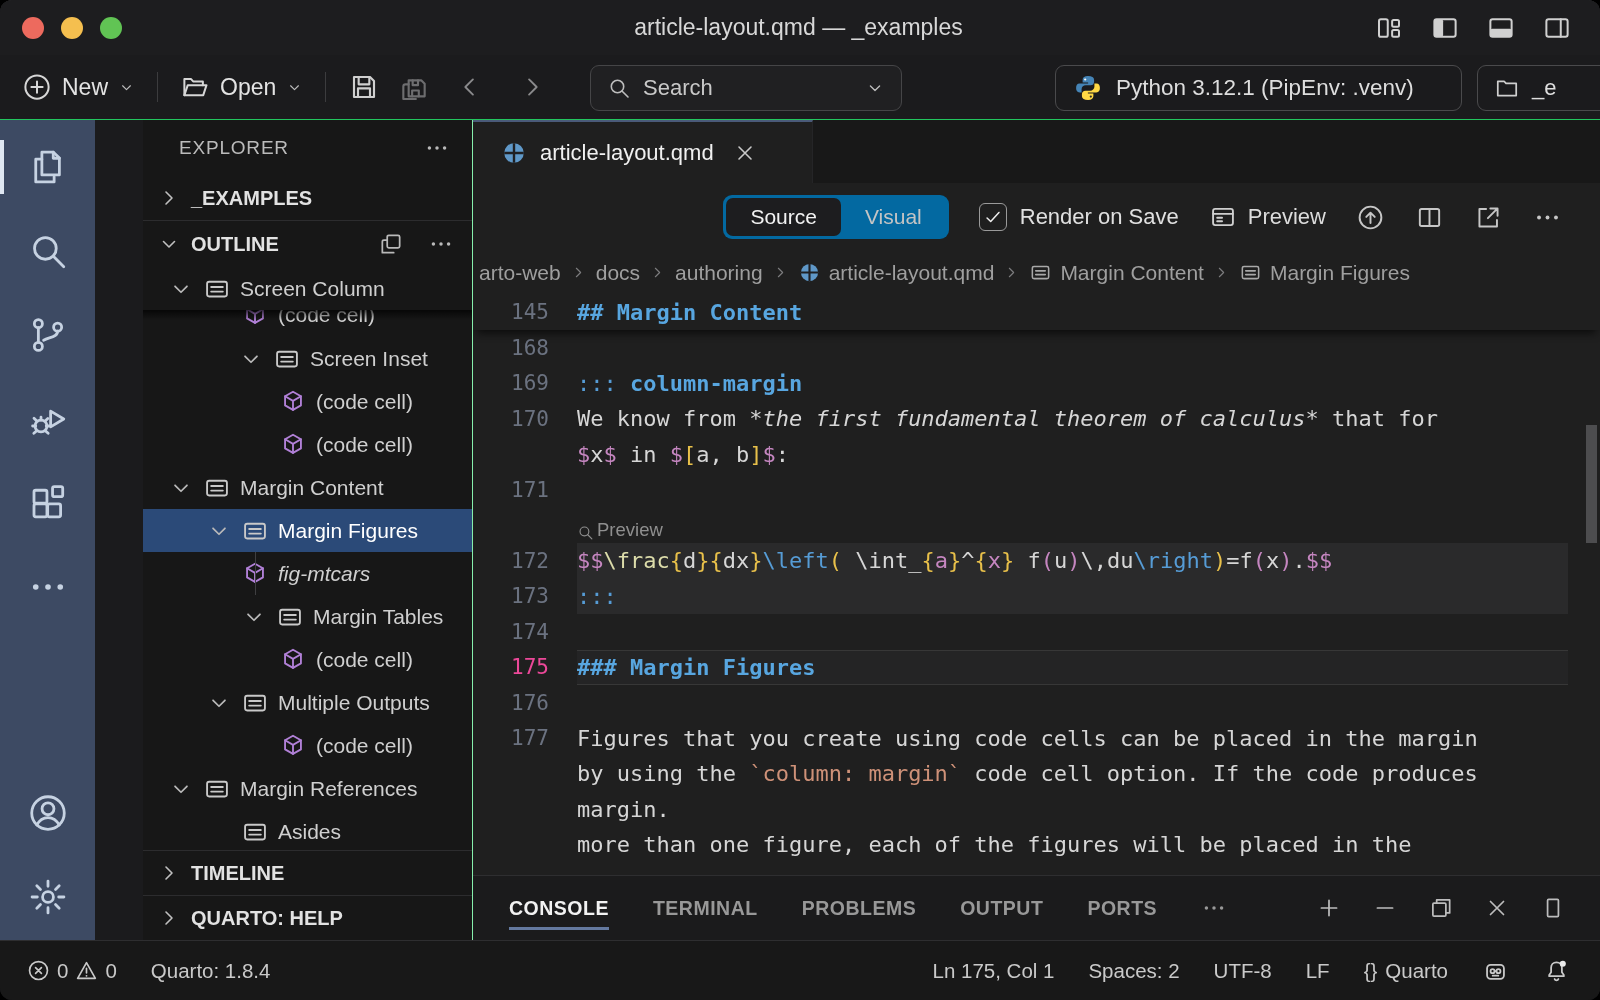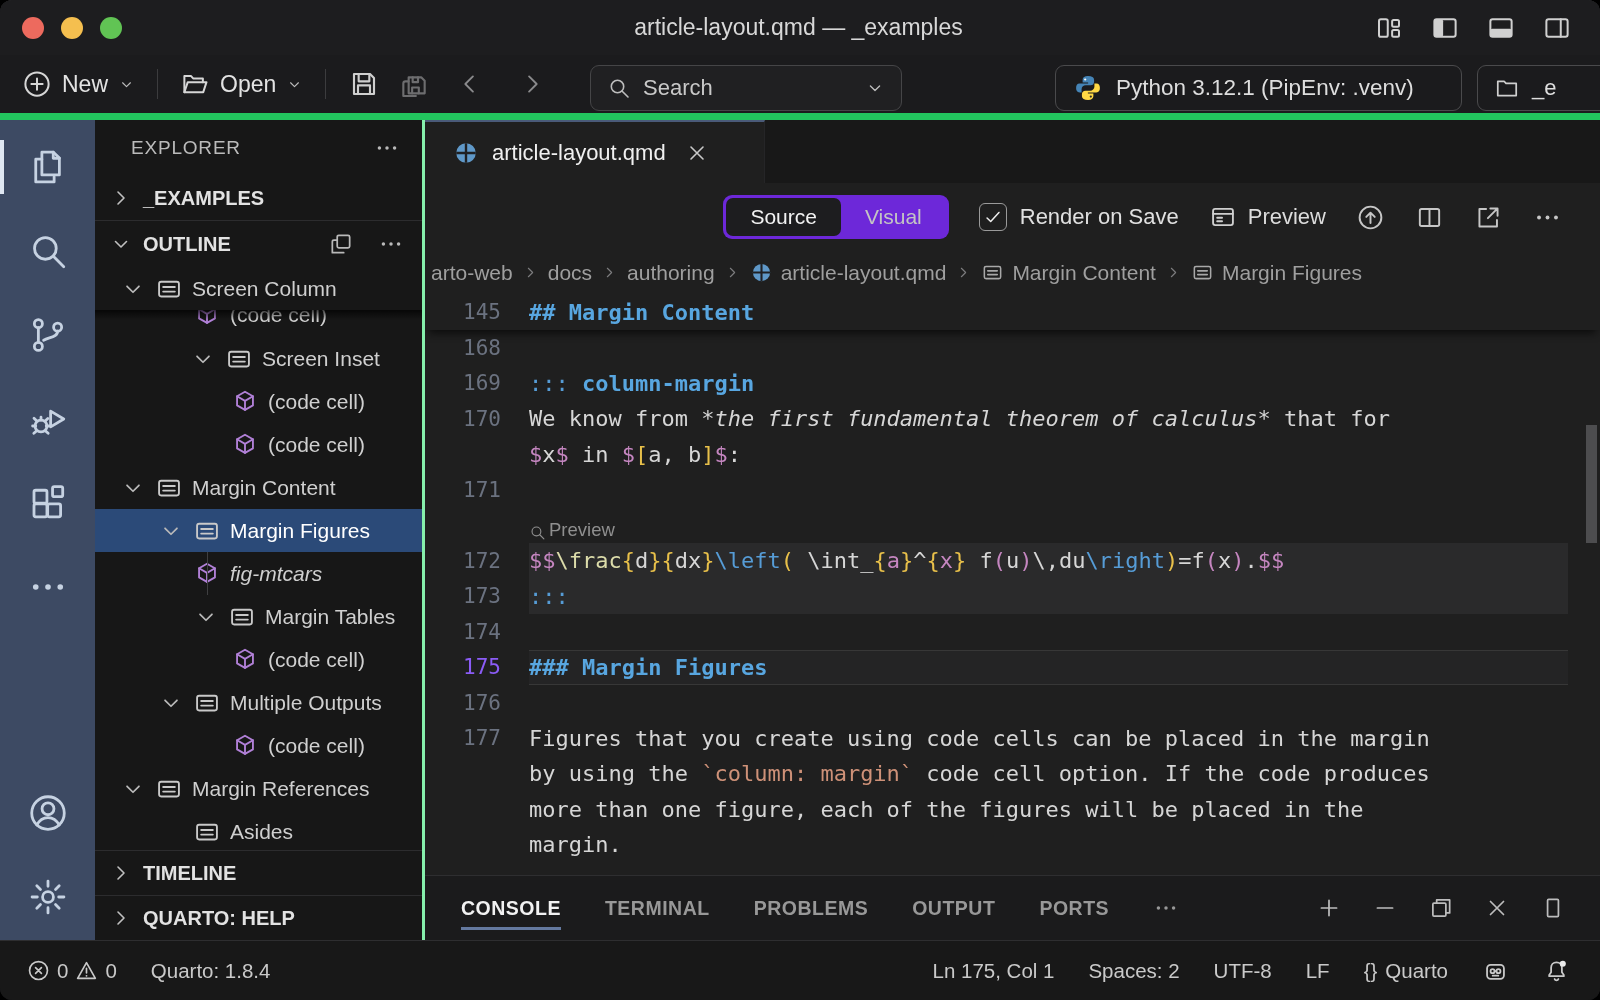--- a/index.html
+++ b/index.html
@@ -11,21 +11,21 @@
   
   .titlebar{position:relative;height:55px;background:#1d1d1f;display:flex;align-items:center;}
   .traffic{display:flex;gap:17px;padding-left:22px;}
   .tl{width:22px;height:22px;border-radius:50%;}
   .tl.red{background:#ed6a5e;} .tl.yellow{background:#f5bf4f;} .tl.green{background:#61c454;}
   .win-title{position:absolute;left:0;right:3px;text-align:center;font-size:23px;font-weight:500;color:#d8d8d8;}
   .tb-icons{position:absolute;right:28px;display:flex;gap:26px;color:#d0d0d0;}
   .tb-icons .ico{width:30px;height:30px;}
 
   
-  .toolbar{position:relative;height:65px;background:#1b1b1d;border-bottom:7px solid #22c55e;display:flex;align-items:center;}
+  .toolbar{position:relative;height:65px;background:#1b1b1d;border-bottom:1px solid #22c55e;display:flex;align-items:center;}
   .tb-left{display:flex;align-items:center;gap:18px;padding-left:22px;}
   .tbtn{display:flex;align-items:center;gap:10px;color:#e3e3e3;font-size:23px;}
   .tbtn .ico{width:30px;height:30px;color:#d6d6d6;}
   .caret{width:17px;height:17px;color:#bdbdbd;}
   .tsep{width:1px;height:30px;background:#3c3c3e;margin:0 4px;}
   .ibtn{width:32px;height:32px;color:#cfcfcf;}
   .ibtn.dim{color:#6d6d6f;}
   .navbtn{width:28px;height:28px;color:#8a8a8c;margin:0 8px;}
   .searchbox{position:absolute;left:590px;top:10px;width:312px;height:46px;border:1px solid #454547;border-radius:9px;
     background:#202022;display:flex;align-items:center;padding:0 16px;gap:12px;color:#c9c9c9;font-size:22px;}
@@ -40,21 +40,21 @@
 
   
   .main{display:flex;height:820px;}
   .activitybar{width:95px;background:#3d4a63;display:flex;flex-direction:column;justify-content:space-between;padding:18px 0 14px;}
   .ab-group{display:flex;flex-direction:column;align-items:center;gap:26px;}
   .ab-item{position:relative;width:95px;height:58px;display:flex;align-items:center;justify-content:center;color:#c6d2e2;}
   .ab-item .ico,.ab-item svg{width:42px;height:42px;}
   .ab-item.active::before{content:'';position:absolute;left:0;top:2px;bottom:2px;width:4px;background:#dfe7f2;}
 
   
-  .sidebar{width:330px;background:#171717;border-right:3px solid #86efac;display:flex;flex-direction:column;font-size:20px;}
+  .sidebar{width:330px;background:#171717;border-right:1px solid #86efac;display:flex;flex-direction:column;font-size:20px;margin-left:48px;}
   .sb-head{height:56px;display:flex;align-items:center;justify-content:space-between;padding:0 22px 0 36px;
     color:#bbbbbb;font-size:19px;letter-spacing:.8px;}
   .sb-row{height:44px;display:flex;align-items:center;gap:10px;padding-left:14px;font-weight:bold;color:#e2e2e2;font-size:20px;}
   .sb-row .ico{width:24px;height:24px;color:#c0c0c0;}
   .sec-div{border-top:1px solid #2c2c2e;}
   .outline-head{height:46px;display:flex;align-items:center;gap:10px;padding:0 18px 0 14px;font-weight:bold;color:#e2e2e2;}
   .outline-head .grow{flex:1;}
   .outline-head .ico{width:24px;height:24px;color:#c0c0c0;}
   .hact{width:26px;height:26px;color:#b9b9b9;margin-left:14px;}
   .tree{flex:1;overflow:hidden;}
@@ -74,42 +74,42 @@
 
   
   .editor{flex:1;display:flex;flex-direction:column;background:#1f1f1f;min-width:0;}
   .tabbar{height:63px;background:#181818;display:flex;}
   .tab{width:340px;background:#1f1f1f;display:flex;align-items:center;gap:13px;padding:0 20px 0 28px;
     border-top:2px solid #4a5a78;border-right:1px solid #252527;}
   .tab .ico{width:26px;height:26px;}
   .tab-title{color:#f0f0f0;font-size:22px;white-space:nowrap;}
   .tab-close{width:24px;height:24px;color:#c9c9c9;margin-left:6px;}
   .edbar{height:68px;display:flex;align-items:center;justify-content:flex-end;gap:30px;padding-right:38px;background:#1f1f1f;}
-  .seg{display:flex;background:#6d28d9;border-radius:9px;padding:3px;font-size:21px;}
+  .seg{display:flex;background:#0369a1;border-radius:9px;padding:3px;font-size:21px;}
   .seg-btn{padding:7px 24px;border-radius:7px;color:#c4c4c4;}
   .seg-btn.active{background:#1d1d1f;color:#f2f2f2;}
   .chkwrap{display:flex;align-items:center;gap:13px;font-size:22px;color:#e0e0e0;}
   .chk{width:28px;height:28px;border:1.6px solid #9a9a9a;border-radius:6px;color:#efefef;padding:2px;}
   .edaction{display:flex;align-items:center;gap:11px;color:#dcdcdc;font-size:22px;}
   .edaction .ico{width:28px;height:28px;color:#cfcfcf;}
   .edicon{width:29px;height:29px;color:#c6c6c6;}
 
   .crumbs{height:43px;display:flex;align-items:center;gap:9px;padding-left:6px;background:#1f1f1f;
     font-size:21px;color:#9f9f9f;white-space:nowrap;overflow:hidden;}
   .crumb{display:flex;align-items:center;gap:8px;}
   .crumb .ico{width:23px;height:23px;color:#a8a8a8;}
   .csep{width:17px;height:17px;color:#7d7d7f;flex:none;}
 
   
   .content{position:relative;flex:1;overflow:hidden;background:#1f1f1f;
     font-family:"DejaVu Sans Mono",monospace;font-size:22px;}
   .cline{display:flex;height:35.5px;align-items:center;}
   .cline.sticky{background:#1f1f1f;box-shadow:0 7px 9px -4px rgba(0,0,0,.65);position:relative;z-index:3;height:36px;}
   .lnum{width:76px;flex:none;text-align:right;color:#6b7280;font-size:21px;}
-  .lnum.active{color:#8b5cf6;}
+  .lnum.active{color:#ec4899;}
   .lcode{flex:1;margin-left:28px;margin-right:32px;height:100%;display:flex;align-items:center;white-space:pre;}
   .cline.math .lcode{background:#2a2a2b;}
   .cline.current .lcode{background:#242425;box-shadow:inset 0 1px 0 #373737,inset 0 -1px 0 #373737;}
   .seg-df{color:#d6d6d6;} .seg-hb{color:#58a6e0;font-weight:bold;} .seg-pb{color:#569cd6;}
   .seg-it{color:#d6d6d6;font-style:italic;} .seg-dl{color:#c586c0;} .seg-bk{color:#e8c04a;}
   .seg-fn{color:#dcdcaa;} .seg-kw{color:#569cd6;} .seg-cd{color:#ce9178;}
   .lensrow .lcode{align-items:flex-end;padding-bottom:2px;}
   .lens-ico{width:17px;height:17px;color:#8f8f8f;margin-right:3px;}
   .lens-text{font-family:"Liberation Sans",sans-serif;font-size:18.5px;color:#8f8f8f;}
   .scrollbar{position:absolute;right:3px;top:131px;width:11px;height:118px;background:#4d4d4f;}
@@ -780,25 +780,25 @@
             <div class="cline">
               <span class="lnum">177</span>
               <span class="lcode"><span class="seg-df">Figures that you create using code cells can be placed in the margin</span></span>
             </div>
             <div class="cline">
               <span class="lnum"></span>
               <span class="lcode"><span class="seg-df">by using the </span><span class="seg-cd">`column: margin`</span><span class="seg-df"> code cell option. If the code produces</span></span>
             </div>
             <div class="cline">
               <span class="lnum"></span>
+              <span class="lcode"><span class="seg-df">margin.</span></span>
+            </div>
+            <div class="cline">
+              <span class="lnum"></span>
               <span class="lcode"><span class="seg-df">more than one figure, each of the figures will be placed in the</span></span>
-            </div>
-            <div class="cline">
-              <span class="lnum"></span>
-              <span class="lcode"><span class="seg-df">margin.</span></span>
             </div>
           </div>
         <div class="scrollbar"></div>
       </div>
 
       <div class="panel">
         <div class="ptabs" id="ptabs">
             <span class="ptab active">CONSOLE</span>
             <span class="ptab">TERMINAL</span>
             <span class="ptab">PROBLEMS</span>

